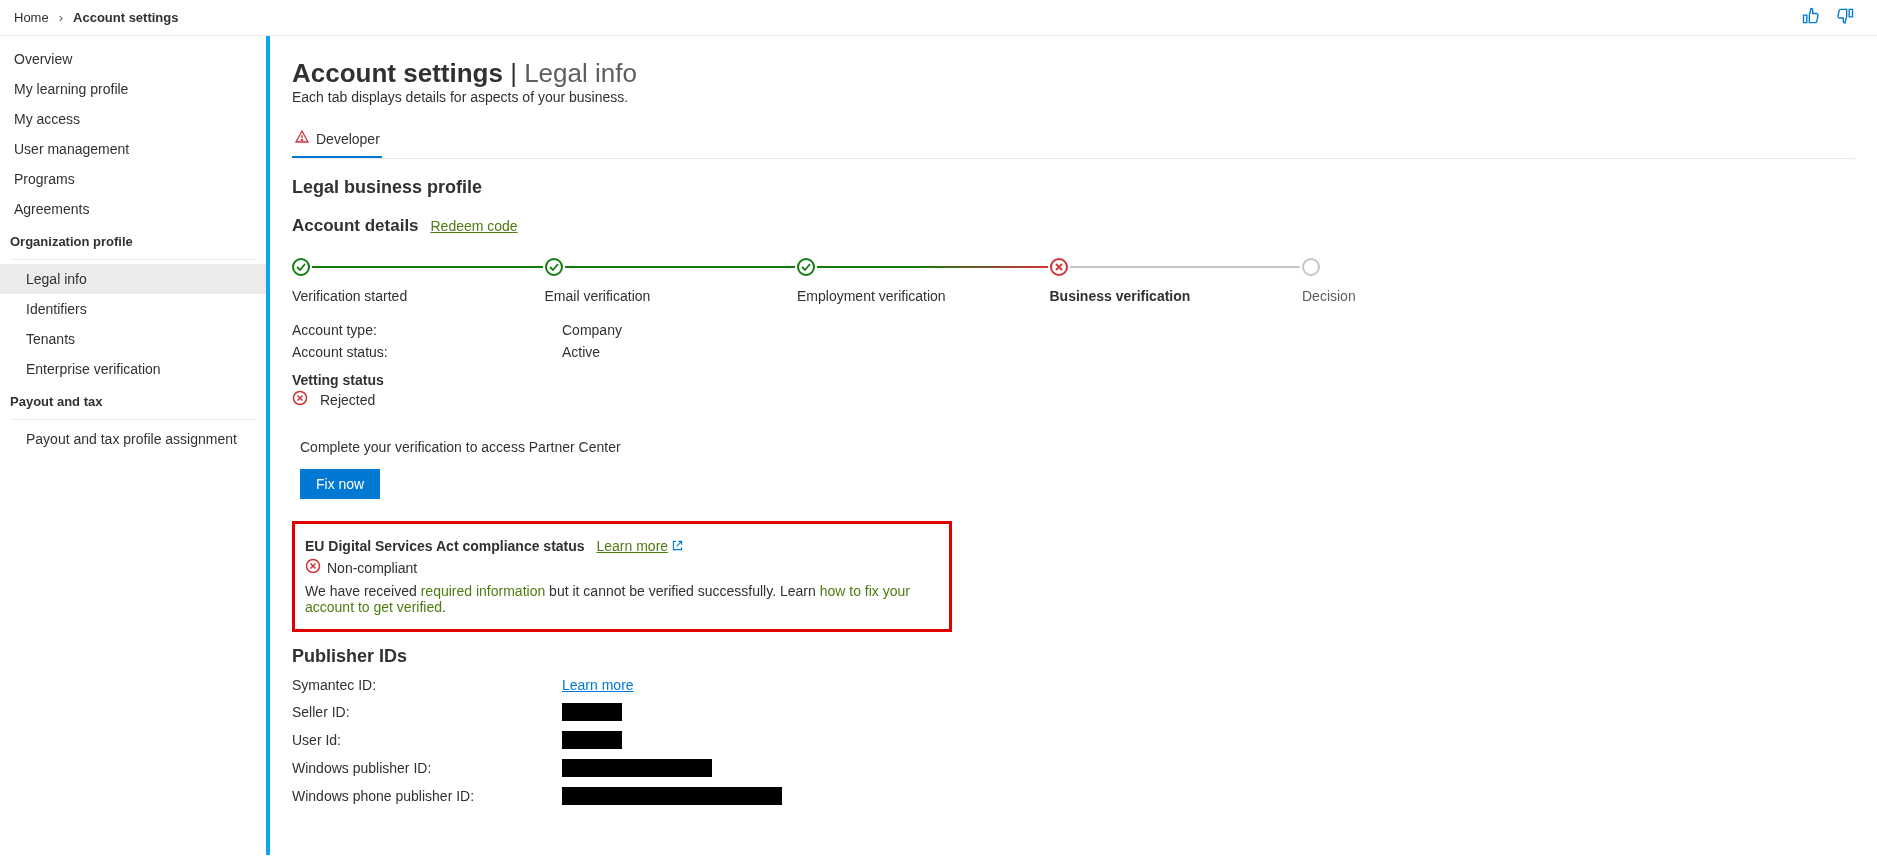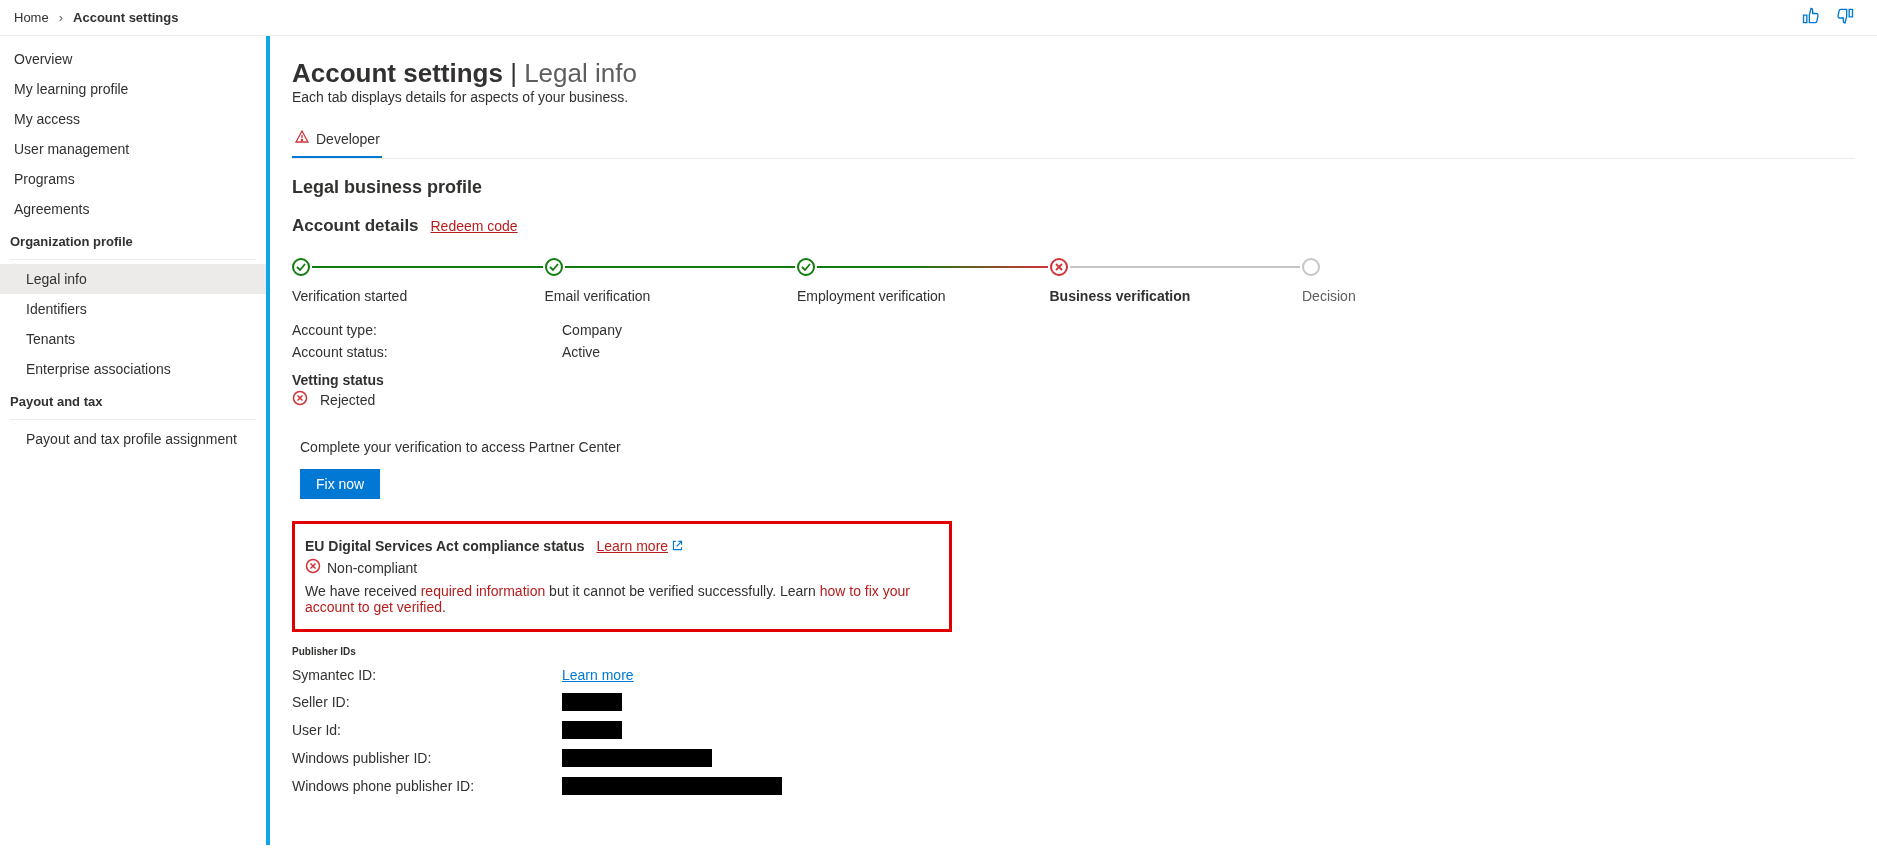--- a/index.html
+++ b/index.html
@@ -1,17 +1,17 @@
 <!DOCTYPE html>
 <html><head>
 <meta charset="utf-8">
 <style>
   * { box-sizing: border-box; margin: 0; padding: 0; }
   body { font-family: "Segoe UI", -apple-system, sans-serif; font-size: 14px; color: #323130; background: #fff; }
-  a { color: #b91c1c; text-decoration: none; }
+  a { color: #4d7c0f; text-decoration: none; }
   
   
   .topbar { display: flex; align-items: center; justify-content: space-between; height: 36px; padding: 0 14px; border-bottom: 1px solid #edebe9; }
   .breadcrumb { display: flex; align-items: center; gap: 10px; font-size: 13px; }
   .breadcrumb .sep { color: #605e5c; }
   .breadcrumb .home { color: #323130; cursor: pointer; }
   .breadcrumb .current { font-weight: 600; }
   .feedback { display: flex; gap: 14px; padding-right: 8px;}
   .feedback svg { width: 20px; height: 20px; cursor: pointer; }
   
@@ -66,21 +66,21 @@
   .complete-text { margin: 30px 0 10px; font-size: 14px; padding-left: 8px;}
   .fix-btn { background: #0078d4; color: #fff; border: none; padding: 7px 16px; font-size: 14px; cursor: pointer; margin-left: 8px; margin-top: 4px;}
   
   .eu-box { border: 3px solid #e00000; padding: 14px 10px 14px 10px; margin: 22px 0 14px; width: 660px; }
   .eu-title { font-weight: 600; font-size: 14px; display: inline; }
   .eu-learn { text-decoration: underline; margin-left: 8px; }
   .ext-icon { width: 13px; height: 13px; margin-left: 3px; vertical-align: -1px; }
   .eu-status { display: flex; align-items: center; gap: 6px; margin-top: 4px; }
   .eu-msg { margin-top: 6px; font-size: 14px; }
   
-  h3.pub { font-size: 10px; font-weight: 600; margin: 10px 0 8px; }
+  h3.pub { font-size: 18px; font-weight: 600; margin: 10px 0 8px; }
   .pub-row { display: flex; align-items: center; margin: 10px 0; font-size: 14px; }
   .pub-row .k { width: 270px; }
   .redact { background: #000; height: 18px; display: inline-block; }
   .redact.w60 { width: 60px; }
   .redact.w150 { width: 150px; }
   .redact.w220 { width: 220px; }
   .learn-underline { text-decoration: underline; color: #0078d4; }
 </style>
 </head>
 <body>
@@ -112,21 +112,21 @@
     <a class="nav-item">My access</a>
     <a class="nav-item">User management</a>
     <a class="nav-item">Programs</a>
     <a class="nav-item">Agreements</a>
 
     <div class="group-header">Organization profile</div>
     <div class="group-divider"></div>
     <a class="nav-item sub-item selected">Legal info</a>
     <a class="nav-item sub-item">Identifiers</a>
     <a class="nav-item sub-item">Tenants</a>
-    <a class="nav-item sub-item">Enterprise associations</a>
+    <a class="nav-item sub-item">Enterprise verification</a>
 
     <div class="group-header">Payout and tax</div>
     <div class="group-divider"></div>
     <a class="nav-item sub-item">Payout and tax profile assignment</a>
   </nav>
 
   <main class="main">
     <h1 class="page-title">
       <span>Account settings</span> <span style="font-weight:400">|</span> <span class="sub">Legal info</span>
     </h1>

